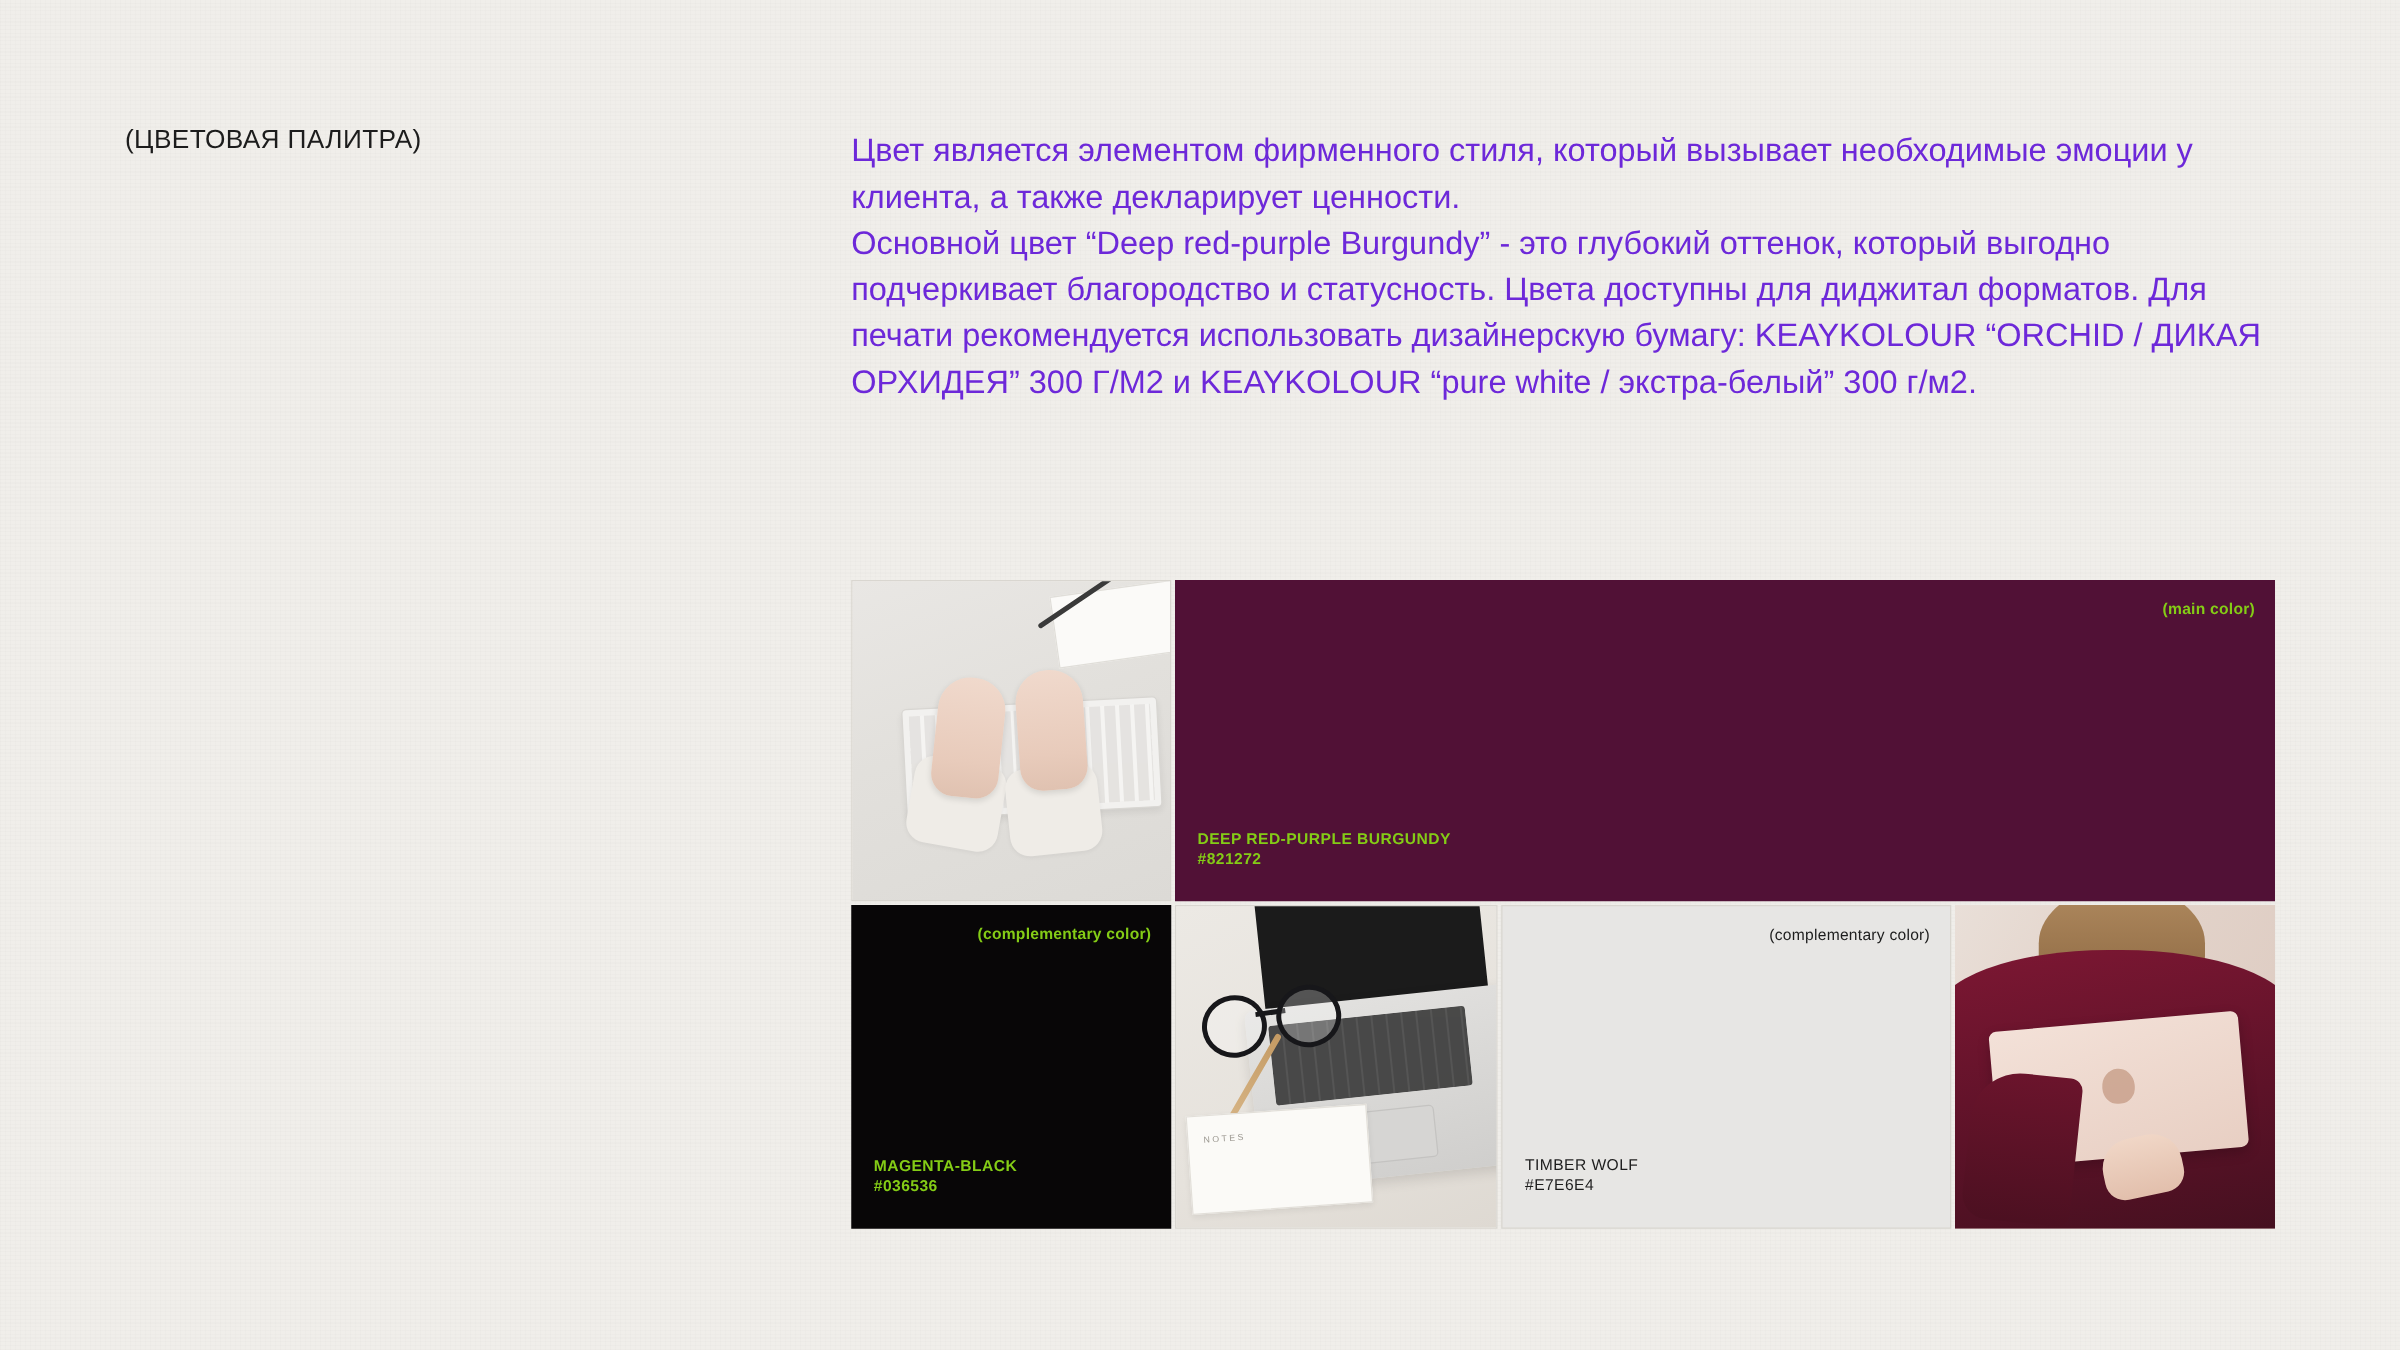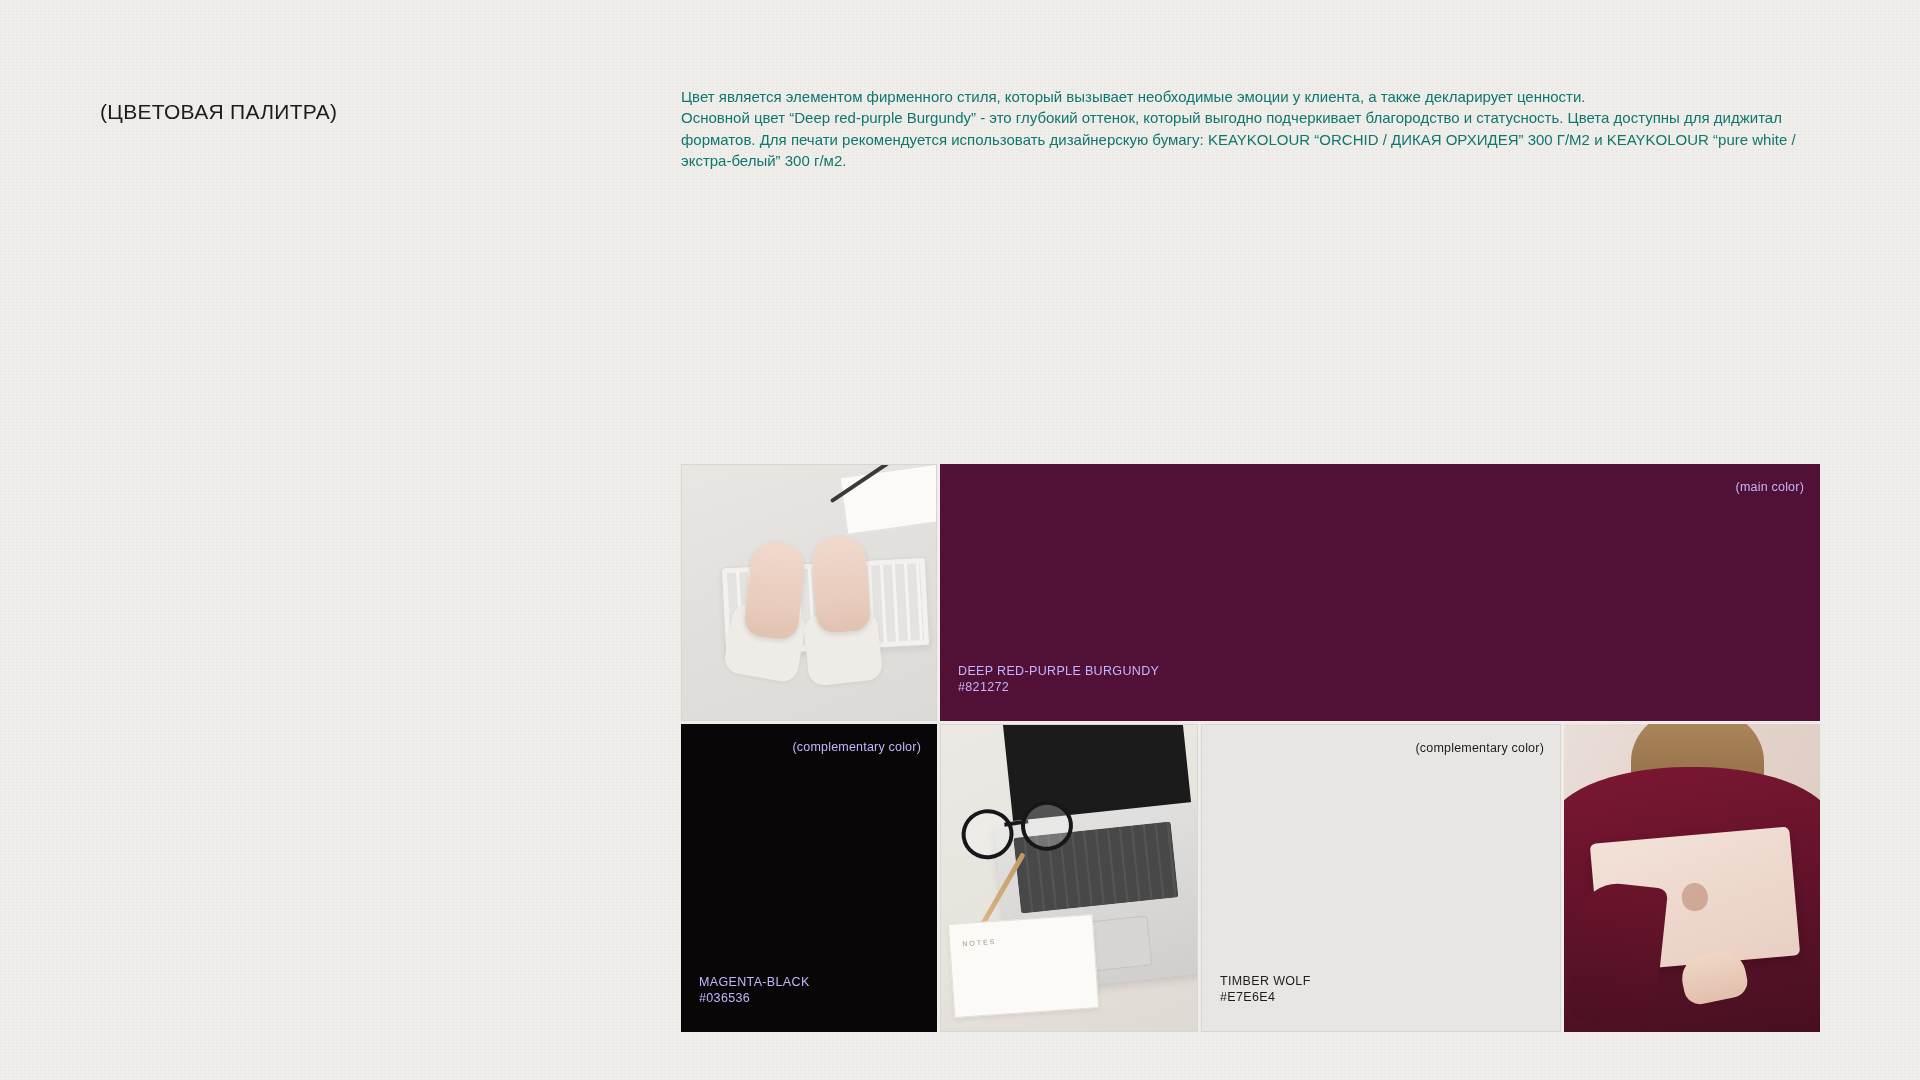--- a/index.html
+++ b/index.html
@@ -32,25 +32,25 @@
     position: absolute;
     left: 100px;
     top: 100px;
     font-size: 21px;
     letter-spacing: 0.3px;
     color: #1c1c1c;
   }
   .copy {
     position: absolute;
     left: 681px;
-    top: 86px;
+    top: 102px;
     width: 1140px;
-    font-size: 15px;
+    font-size: 26px;
     line-height: 1.42;
-    color: #0f766e;
+    color: #6d28d9;
   }
   .copy p {
     margin: 0;
   }
   .copy p + p {
   }
 
   
   .palette {
     position: absolute;
@@ -58,21 +58,21 @@
     top: 464px;
     width: 1139px;
   }
   .row-top {
     display: flex;
     height: 257px;
     gap: 3px;
   }
   .row-bottom {
     display: flex;
-    height: 308px;
+    height: 259px;
     gap: 3px;
     margin-top: 3px;
   }
 
   .tile {
     position: relative;
     overflow: hidden;
     box-sizing: border-box;
   }
   .tile .label {
@@ -83,21 +83,21 @@
     line-height: 1.28;
     letter-spacing: 0.35px;
   }
   .tile .corner-note {
     position: absolute;
     right: 16px;
     top: 16px;
     font-size: 12.5px;
     letter-spacing: 0.2px;
   }
-  .light-text { color: #c4b5fd; }
+  .light-text { color: #84cc16; font-weight: bold; }
   .dark-text  { color: #1d1d1d; }
 
   
   .t-photo-keyboard { width: 256px; }
   .t-main           { flex: 1 1 auto; }
   .t-black          { width: 256px; }
   .t-photo-desk     { width: 258px; }
   .t-timber         { width: 360px; }
   .t-photo-woman    { flex: 1 1 auto; }
 

